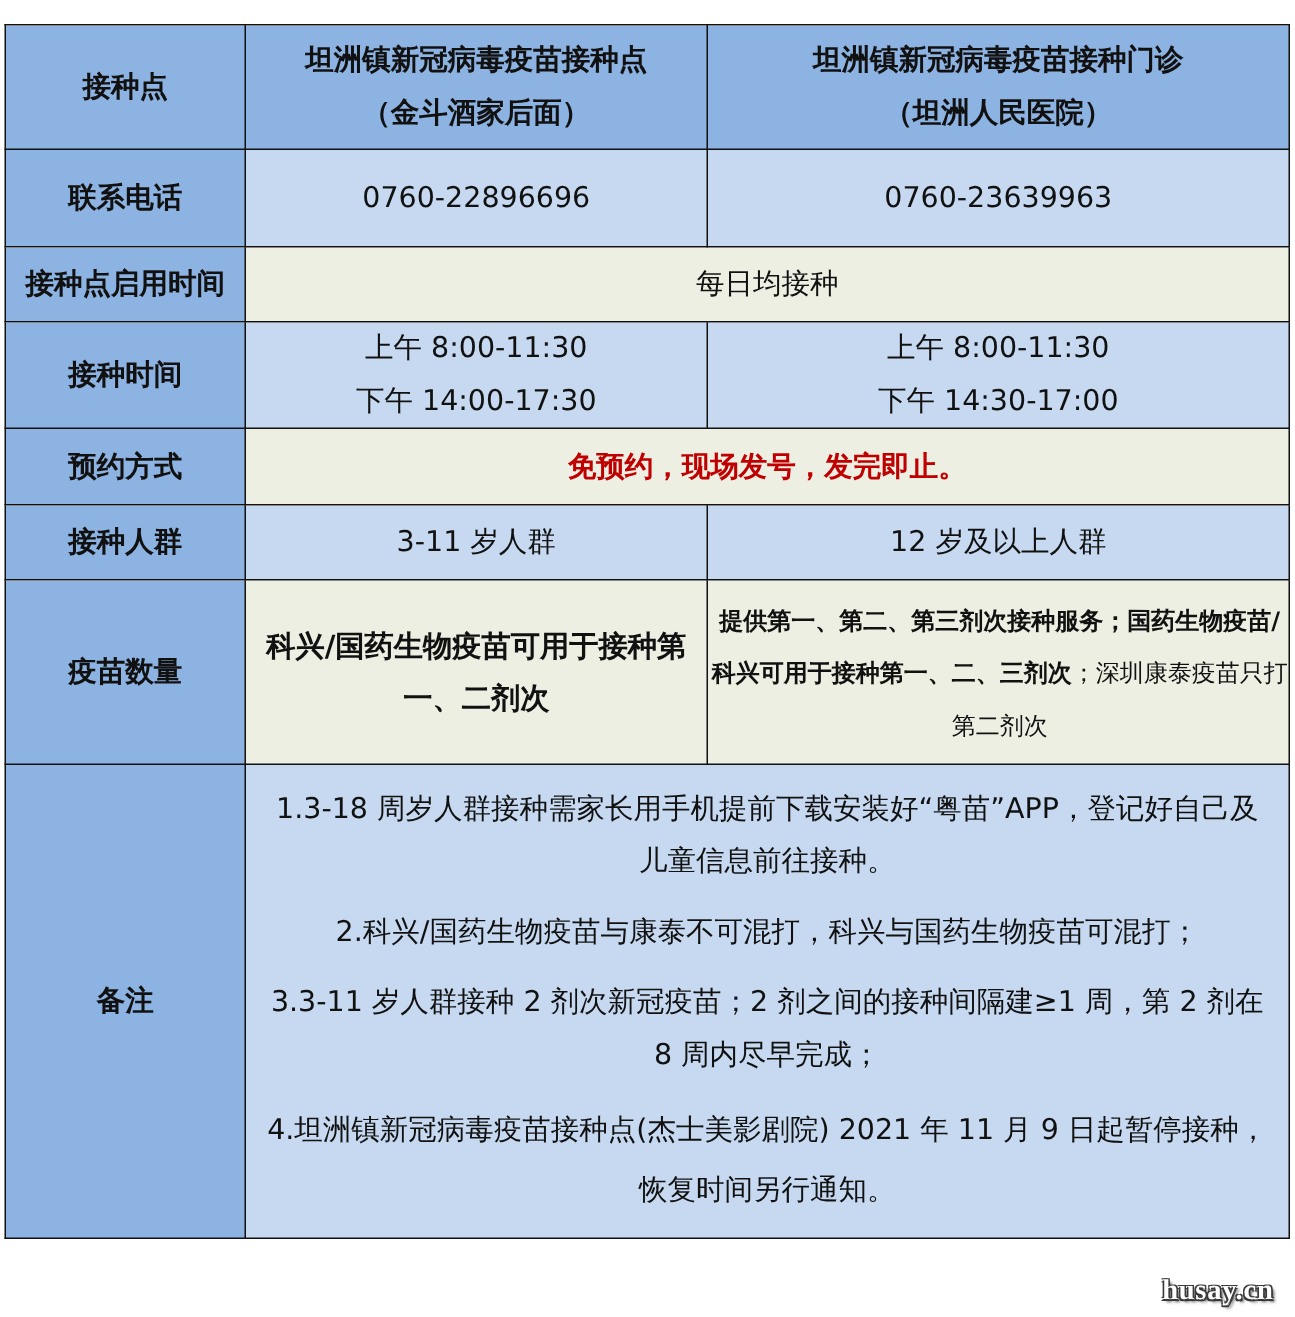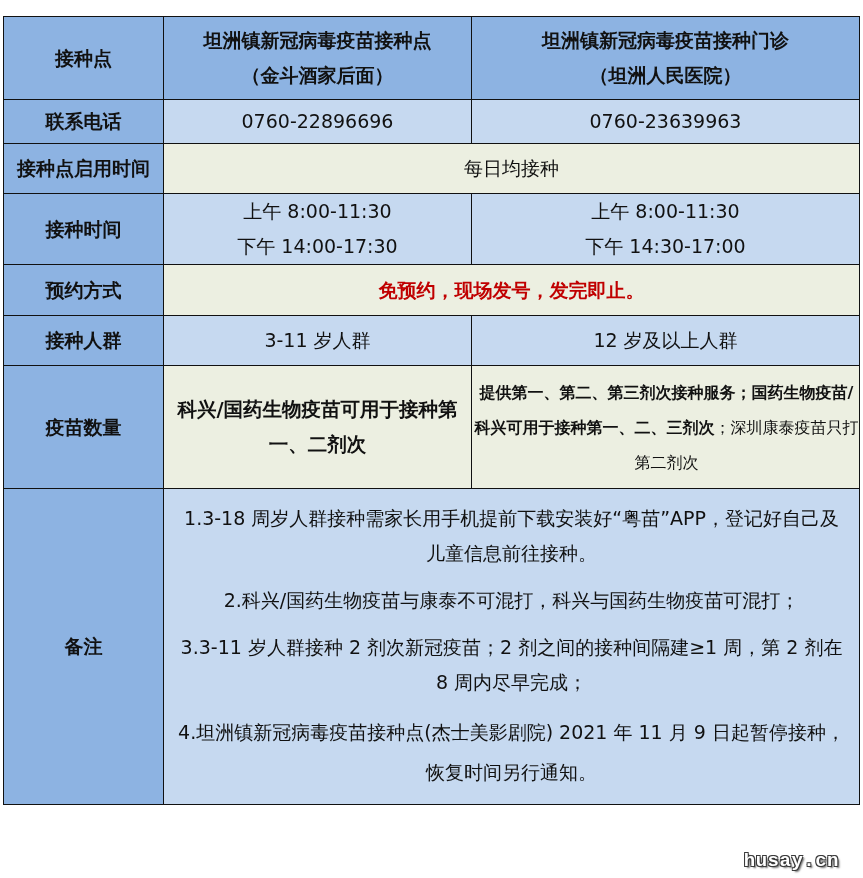--- a/index.html
+++ b/index.html
@@ -21,22 +21,22 @@
     td.label { background: #8db3e2; font-weight: bold; font-size: 20px; }
     td.hdr { background: #8db3e2; font-weight: bold; font-size: 19px; line-height: 38px; }
     td.cream { background: #ecefe1; }
     td.blue { background: #c6d9f0; }
     .red { color: #c00000; font-weight: bold; }
     .bold { font-weight: bold; }
     td.left { text-align: left; }
     td.notes { text-align: left; font-size: 18.5px; line-height: 35px; padding-left: 1px; }
     td.notes p { margin: 12px; }
     .watermark {
-      position: absolute; right: 24px; bottom: 6px;
-      font-family: Liberation Mono, monospace; font-weight: bold; font-size: 19px;
+      position: absolute; right: 14px; bottom: 6px;
+      font-family: Liberation Serif, serif; font-weight: bold; font-size: 19px;
       color: #ffffff; letter-spacing: 0.5px;
       text-shadow: -1px -1px 0 #3a3a3a, 1px -1px 0 #3a3a3a, -1px 1px 0 #3a3a3a, 1px 1px 0 #3a3a3a, 2px 2px 2px #666;
     }
   </style>
 </head>
 <body>
 
 <table class="sched">
   <colgroup>
     <col style="width:160px">
@@ -48,21 +48,21 @@
     <td class="label">接种点</td>
     <td class="hdr">
       <div>坦洲镇新冠病毒疫苗接种点</div>
       <div>（金斗酒家后面）</div>
     </td>
     <td class="hdr">
       <div>坦洲镇新冠病毒疫苗接种门诊</div>
       <div>（坦洲人民医院）</div>
     </td>
   </tr>
-  <tr style="height:44px">
+  <tr style="height:65px">
     <td class="label">联系电话</td>
     <td class="blue">0760-22896696</td>
     <td class="blue">0760-23639963</td>
   </tr>
   <tr style="height:50px">
     <td class="label">接种点启用时间</td>
     <td class="cream" colspan="2">每日均接种</td>
   </tr>
   <tr style="height:70px">
     <td class="label">接种时间</td>

